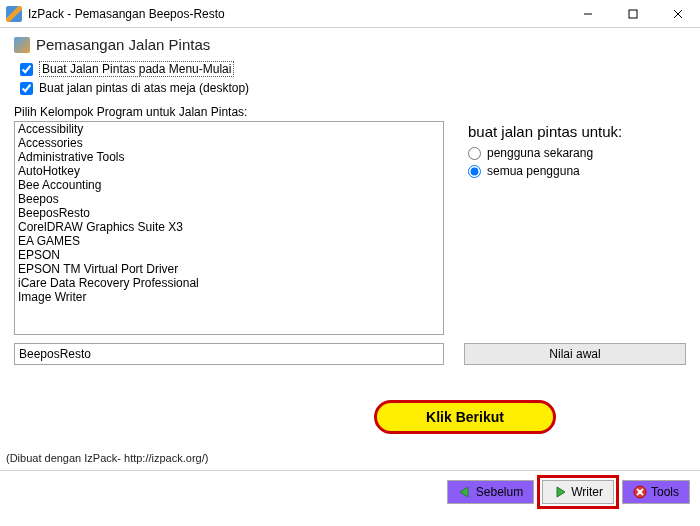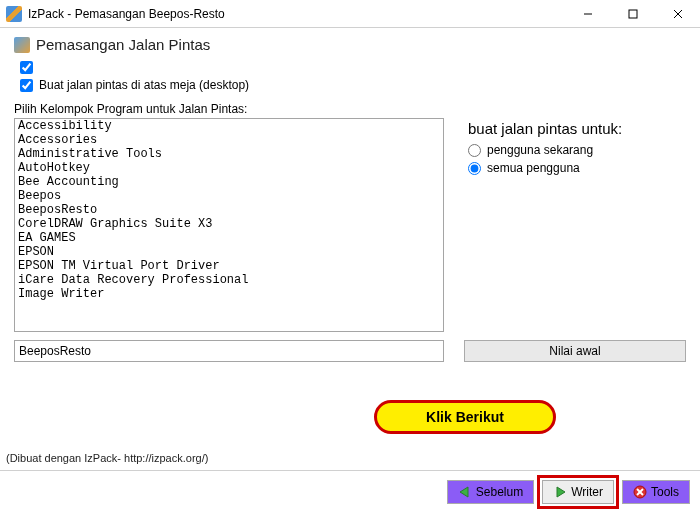--- a/index.html
+++ b/index.html
@@ -24,21 +24,21 @@
     .check-row input[type=checkbox] { width:13px; height:13px; }
     .check-row.dotted span { border:1px dotted #555; padding:0 2px; }
 
     .list-label { font-size:12px; margin:6px 0 2px 0; }
 
     .main-row { display:flex; gap:24px; }
     .left-col { flex:0 0 430px; }
     .right-col { flex:1; padding-top:2px; }
 
     .listbox { width:430px; height:214px; border:1px solid #a5a5a5; overflow-y:scroll; font-size:12px; line-height:14px; }
-    .listbox .item { padding:0 3px; white-space:nowrap; cursor:default;font-family:Liberation Mono, monospace; }
+    .listbox .item { padding:0 3px; white-space:nowrap; cursor:default; }
 
     .input-row { margin-top:8px; display:flex; gap:20px; align-items:stretch; }
     .input-row input[type=text] { width:430px; height:22px; border:1px solid #a5a5a5; font-size:12px; padding:1px 4px; }
     .reset-btn { flex:1; height:22px; border:1px solid #aaa; background:#e9e9e9; font-size:12px; cursor:default; }
 
     .right-col .label { font-size:15px; margin-bottom:6px; }
     .radio-row { display:flex; align-items:center; gap:6px; font-size:12px; margin:4px 0; }
     .radio-row input[type=radio] { width:13px; height:13px; }
 
     
@@ -84,20 +84,21 @@
 
 <div class="content">
   <div class="section-head">
     <div class="icon"></div>
     <h1>Pemasangan Jalan Pintas</h1>
   </div>
 
   <div class="checkboxes">
     <label class="check-row dotted">
       <input type="checkbox" checked="" style="">
+      <span>Buat Jalan Pintas pada Menu-Mulai</span>
     </label>
     <label class="check-row">
       <input type="checkbox" checked="" style="">
       <span>Buat jalan pintas di atas meja (desktop)</span>
     </label>
   </div>
 
   <div class="list-label">Pilih Kelompok Program untuk Jalan Pintas:</div>
 
   <div class="main-row">

